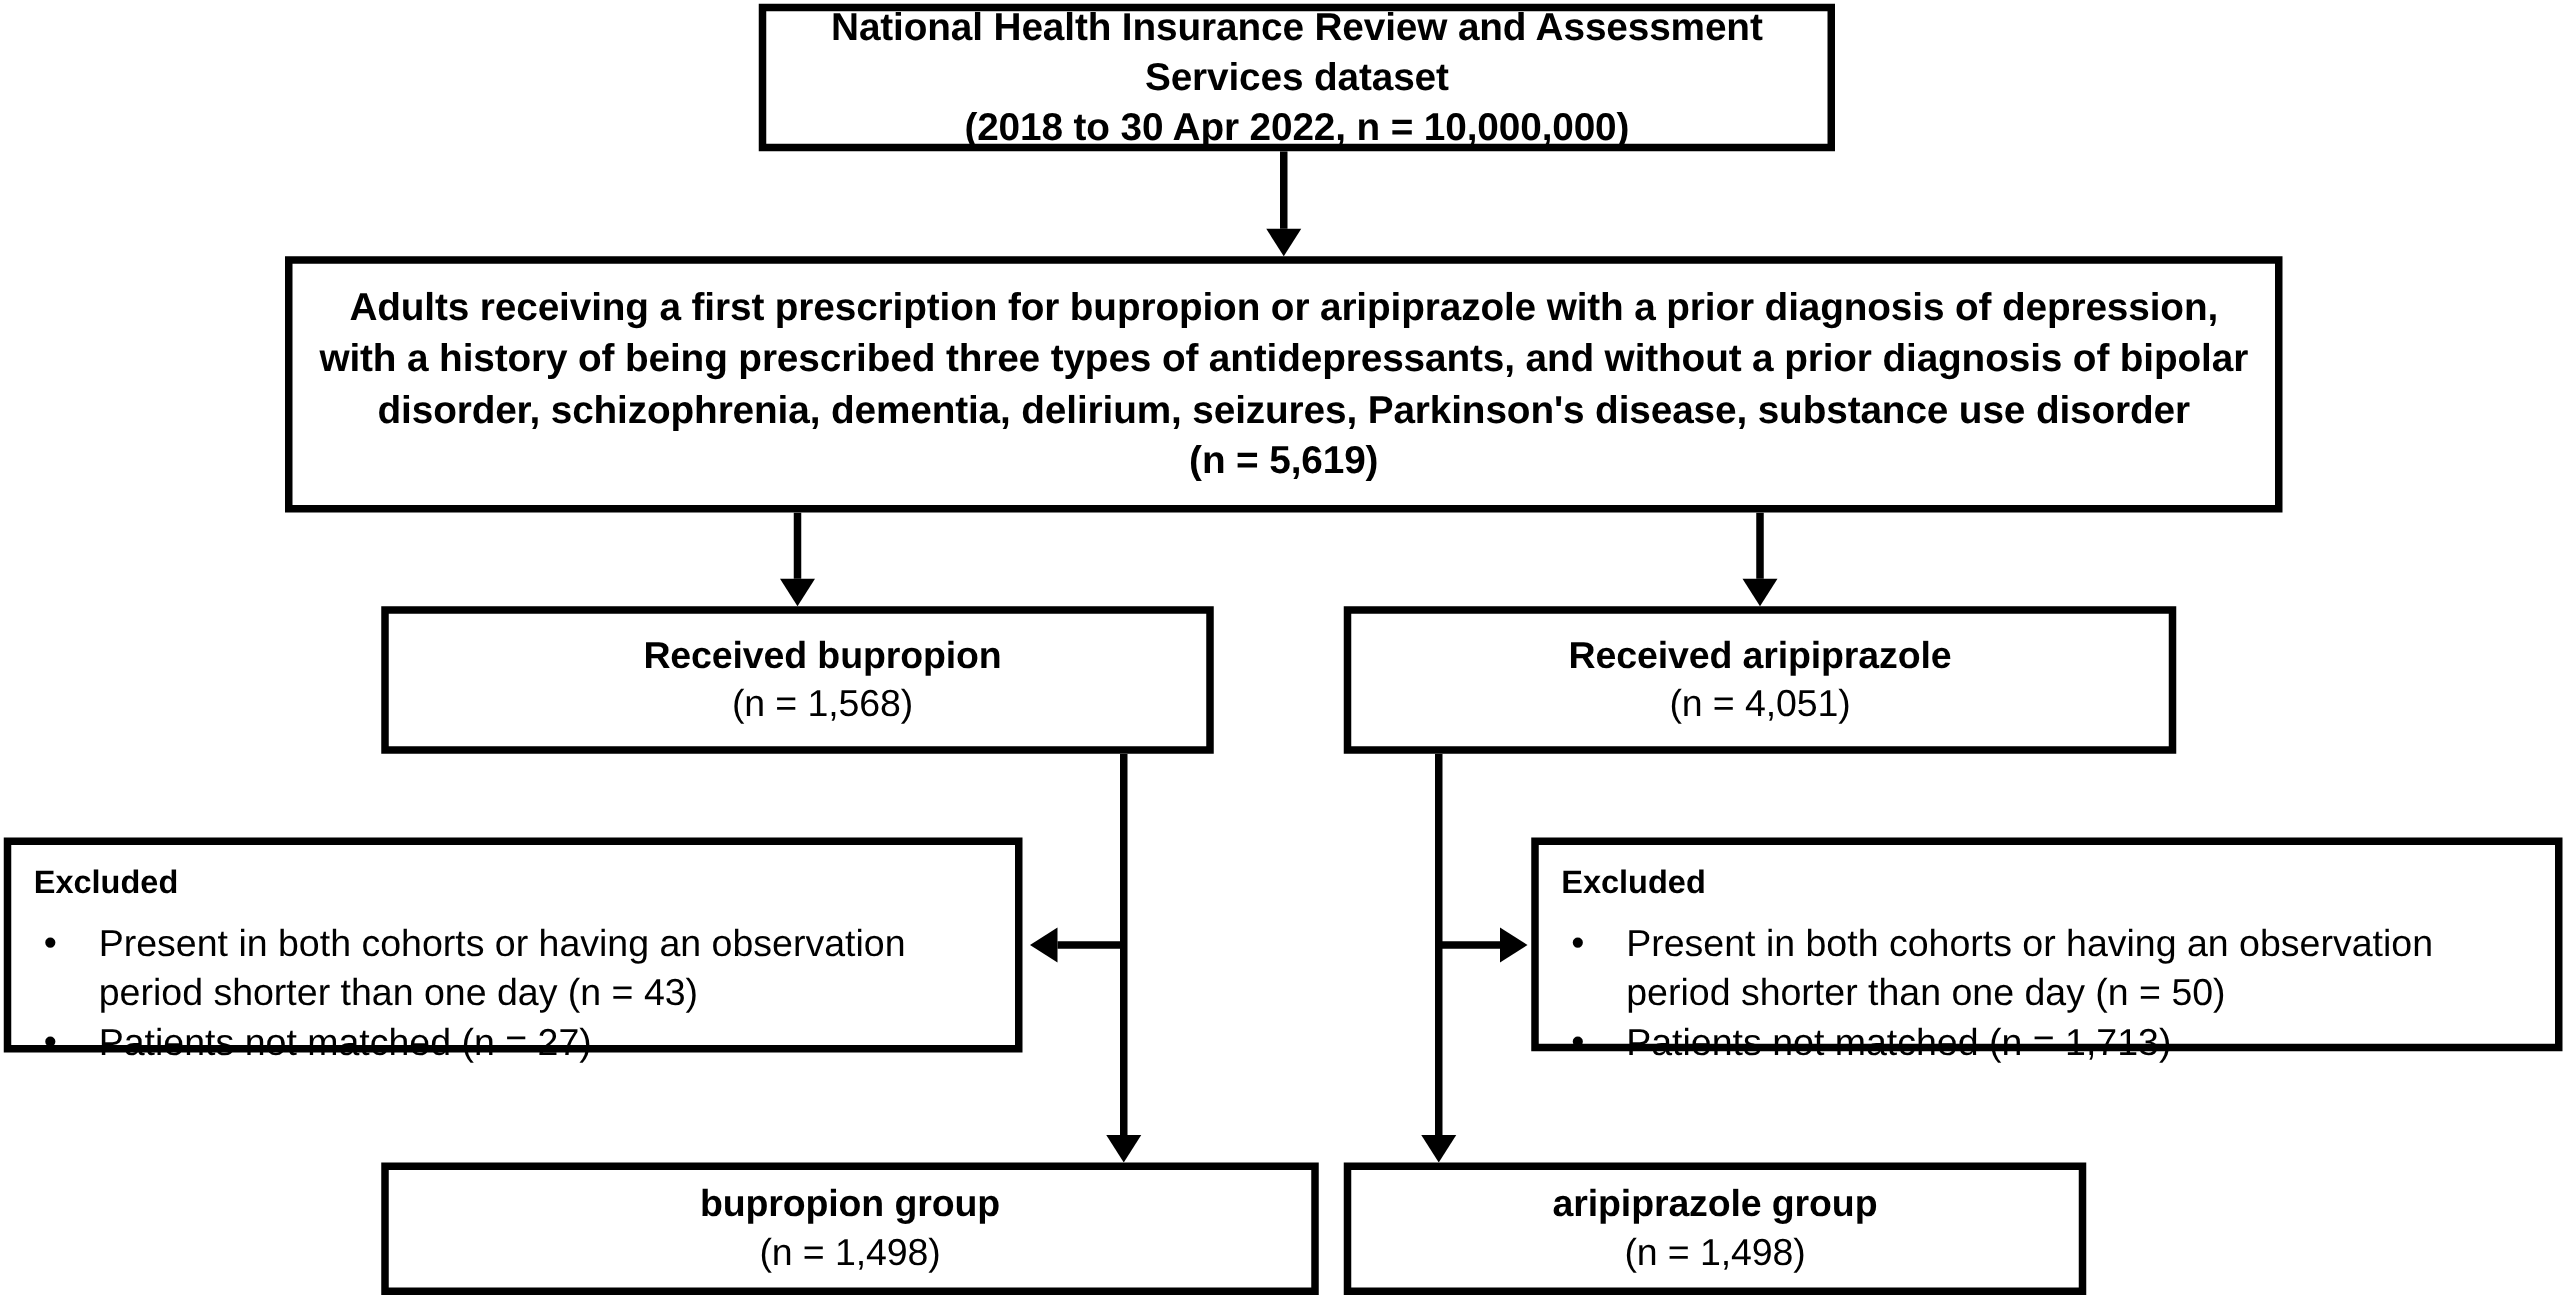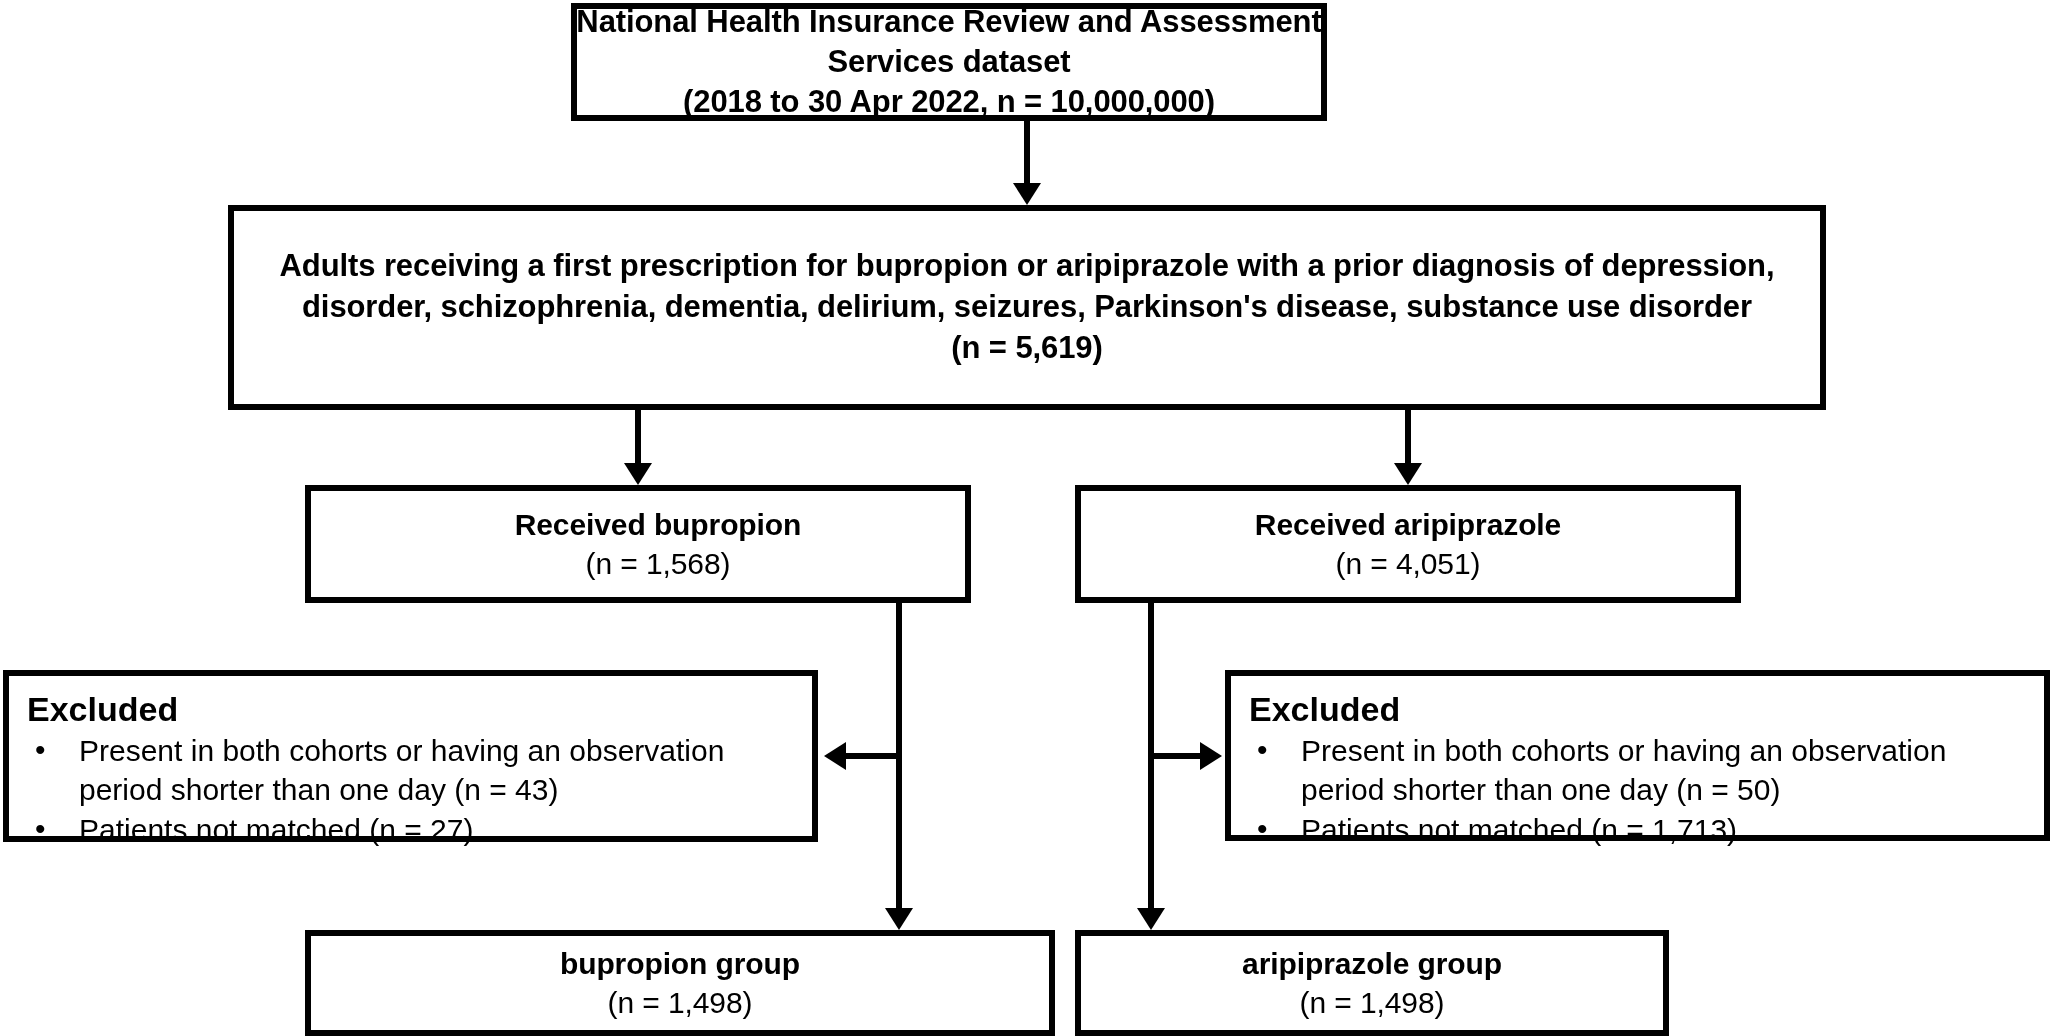--- a/index.html
+++ b/index.html
@@ -37,21 +37,21 @@
     font-size: 30px;
     line-height: 1.30;
     letter-spacing: -0.1px;
     white-space: nowrap;
   }
   .node .line.reg {
     font-weight: normal;
   }
   
   #node-source {
-    left: 571px; top: 3px; width: 756px; height: 118px;
+    left: 607px; top: 3px; width: 861px; height: 118px;
   }
   #node-source .line { font-size: 31px; }
 
   #node-eligible {
     left: 228px; top: 205px; width: 1598px; height: 205px;
   }
   #node-eligible .line { font-size: 31px; line-height: 1.32; }
 
   #node-bupropion-received {
     left: 305px; top: 485px; width: 666px; height: 118px; padding-left: 40px;
@@ -72,24 +72,24 @@
     box-sizing: border-box;
     border: 6px solid #000000;
     background: #ffffff;
     z-index: 3;
     padding: 14px 10px 10px 18px;
     display: flex;
     flex-direction: column;
     justify-content: flex-start;
   }
   .excluded .exc-title {
-    font-size: 34px;
+    font-size: 26px;
     font-weight: bold;
     line-height: 1.16;
-    margin-bottom: 2px;
+    margin-bottom: 16px;
   }
   .excluded ul {
     list-style: none;
     margin: 0;
     padding: 0;
   }
   .excluded li {
     position: relative;
     font-size: 30px;
     font-weight: normal;
@@ -154,20 +154,21 @@
     <span class="line">National Health Insurance Review and Assessment</span>
     <span class="line">Services dataset</span>
     <span class="line">(2018 to 30 Apr 2022, n = 10,000,000)</span>
   </div>
 
   <div class="vline" style="left:1024px; top:121px; height:62px;"></div>
   <div class="arrowdown" style="left:1013px; top:183px;"></div>
 
   <div class="node" id="node-eligible">
     <span class="line">Adults receiving a first prescription for bupropion or aripiprazole with a prior diagnosis of depression,</span>
+    <span class="line">with a history of being prescribed three types of antidepressants, and without a prior diagnosis of bipolar</span>
     <span class="line">disorder, schizophrenia, dementia, delirium, seizures, Parkinson's disease, substance use disorder</span>
     <span class="line">(n = 5,619)</span>
   </div>
 
   <div class="vline" style="left:635px; top:410px; height:53px;"></div>
   <div class="arrowdown" style="left:624px; top:463px;"></div>
 
   <div class="vline" style="left:1405px; top:410px; height:53px;"></div>
   <div class="arrowdown" style="left:1394px; top:463px;"></div>
 

